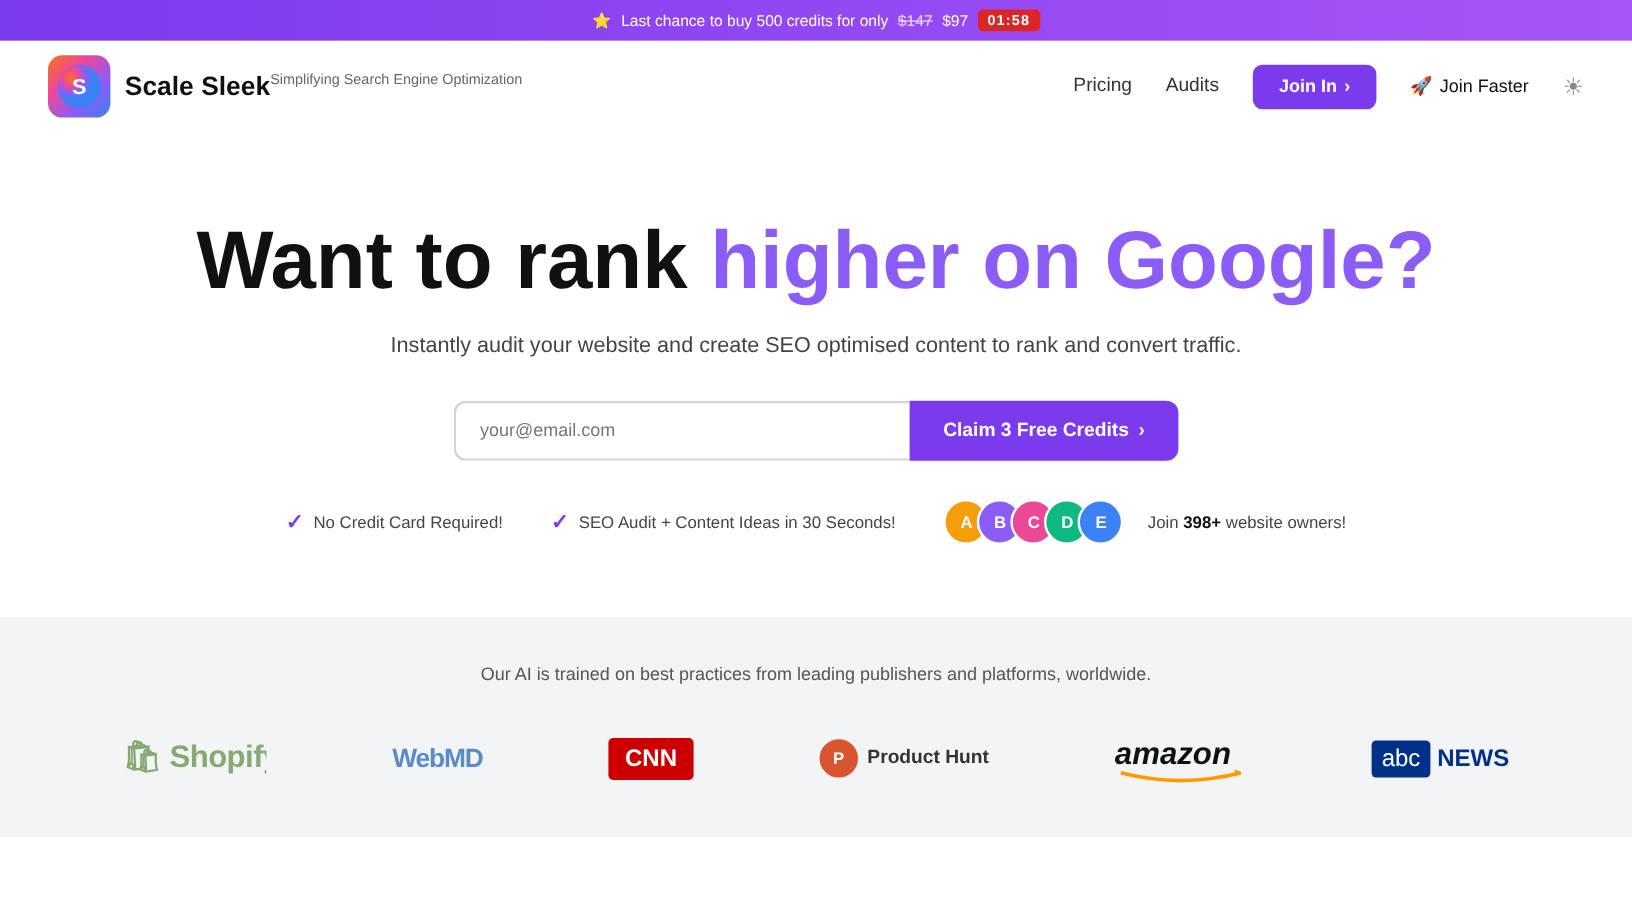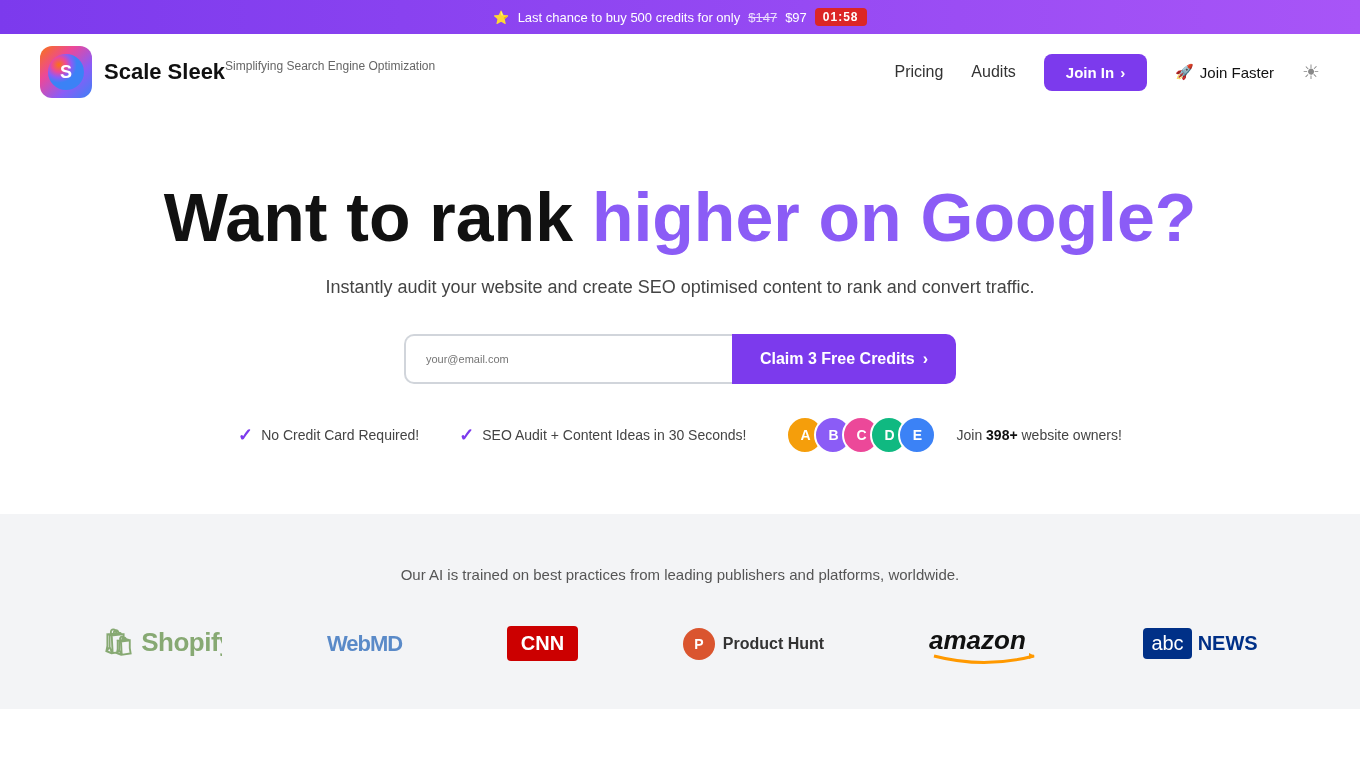--- a/index.html
+++ b/index.html
@@ -119,26 +119,26 @@
       color: #444;
       margin-bottom: 36px;
     }
     .hero-cta {
       display: flex;
       justify-content: center;
       gap: 0;
       margin-bottom: 32px;
     }
     .email-input {
-      width: 328px;
+      width: 380px;
       border: 2px solid #d1d5db;
       border-right: none;
       border-radius: 10px 0 0 10px;
       padding: 12px 20px;
-      font-size: 11px;
+      font-size: 15px;
       color: #aaa;
       outline: none;
     }
     .claim-btn {
       background: #7c3aed;
       color: #fff;
       border: none;
       border-radius: 0 10px 10px 0;
       padding: 16px 28px;
       font-size: 16px;
@@ -201,21 +201,20 @@
     
     .brands-section {
       background: #f3f4f6;
       padding: 40px 60px;
       text-align: center;
     }
     .brands-subtitle {
       font-size: 15px;
       color: #555;
       margin-bottom: 36px;
-      margin-top: 12px;
     }
     .brands-row {
       display: flex;
       align-items: center;
       justify-content: space-around;
       flex-wrap: wrap;
       gap: 20px;
     }
     .brand-logo {
       font-size: 22px;

